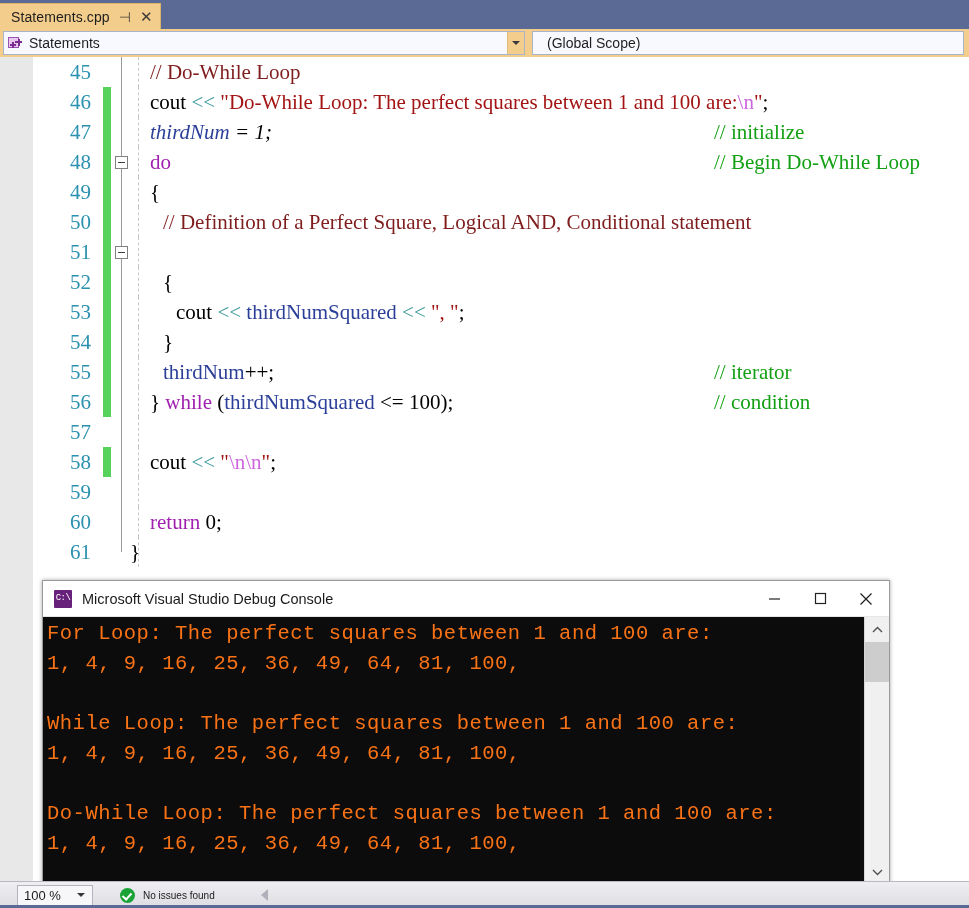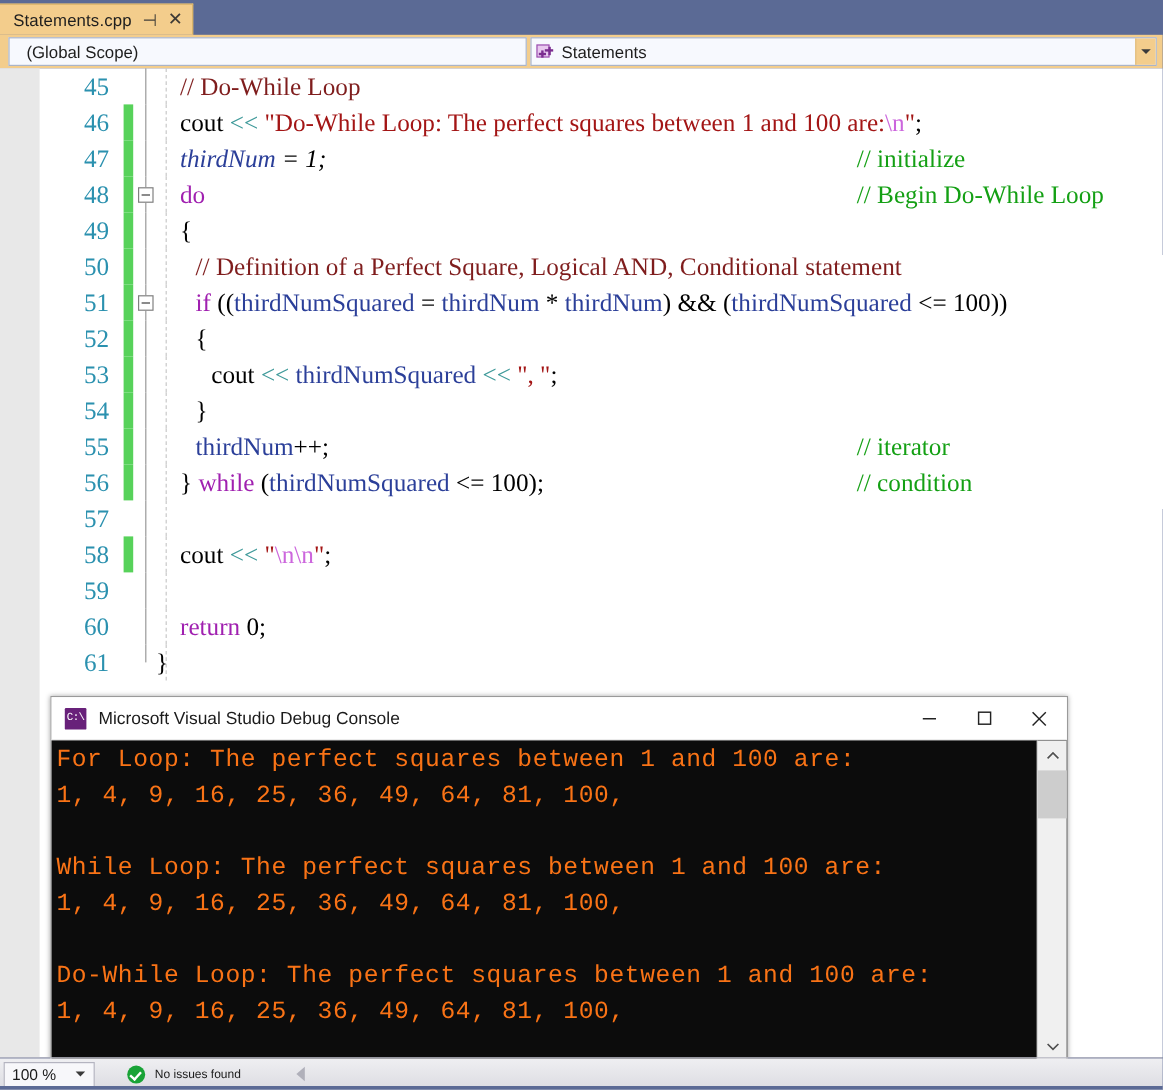--- a/index.html
+++ b/index.html
@@ -173,21 +173,21 @@
   }
 
   
   .statusbar {
     position: absolute; left: 0; bottom: 0; width: 969px; height: 27px;
     background: linear-gradient(#efeff2, #dcdce2);
     border-top: 1px solid #b9b9c4;
     display: flex; align-items: center;
   }
   .zoom-combo {
-    width: 76px; height: 21px; margin-left: 3px; background: #f7f7fa;
+    width: 76px; height: 21px; margin-left: 17px; background: #f7f7fa;
     border: 1px solid #b4b4c0; display: flex; align-items: center;
     padding-left: 6px; cursor: pointer;
   }
   .zoom-val { font-size: 13px; color: #1b1b1b; flex: 1 1 auto; }
   .zoom-arrow { width: 0; height: 0; border-left: 4px solid transparent;
     border-right: 4px solid transparent; border-top: 4px solid #3a3a3a;
     margin-right: 7px; }
   .issues { display: flex; align-items: center; margin-left: 27px; gap: 8px; }
   .ok-icon {
     width: 15px; height: 15px; border-radius: 50%; background: #19a337;
@@ -215,36 +215,36 @@
 
   <div class="tabstrip">
     <div class="tab-active">
       <span class="tab-label">Statements.cpp</span>
       <span class="tab-pin">⊣</span>
       <span class="tab-close">✕</span>
     </div>
   </div>
 
   <div class="navbar">
-    <div class="nav-combo right">
-      <span class="combo-text">(Global Scope)</span>
-    </div>
     <div class="nav-combo left">
       <span class="combo-icon">
         <span class="sq"></span>
           <span class="pl3"></span>
           <span class="pl4"></span>
         <span class="pl1"></span>
           <span class="pl2"></span>
       </span>
       <span class="combo-text">Statements</span>
       <span class="combo-arrow">
           <i></i>
         </span>
     </div>
+    <div class="nav-combo right">
+      <span class="combo-text">(Global Scope)</span>
+    </div>
   </div>
 
   <div class="editor">
     <div class="ed-leftmargin"></div>
     <div class="code-rows" id="code-rows">
         <div class="row">
           <span class="ln">45</span>
           <span class="glyphline"></span>
           <span class="guide"></span>
           <span class="code" style="left: 150px;"><span class="cmt">// Do-While Loop</span></span>
@@ -286,21 +286,20 @@
           <span class="glyphline"></span>
           <span class="guide"></span>
           <span class="code" style="left: 163px;"><span class="cmt">// Definition of a Perfect Square, Logical AND, Conditional statement</span></span>
         </div>
         <div class="row">
           <span class="ln">51</span>
           <span class="changebar"></span>
           <span class="glyphline"></span>
           <span class="collapse"></span>
           <span class="guide"></span>
-          <span class="code" style="left: 163px;"><span class="kw">if</span><span class="blk"> ((</span><span class="id">thirdNumSquared</span><span class="blk"> = </span><span class="id">thirdNum</span><span class="blk"> * </span><span class="id">thirdNum</span><span class="blk">) &amp;&amp; (</span><span class="id">thirdNumSquared</span><span class="blk"> &lt;= 100))</span></span>
         </div>
         <div class="row">
           <span class="ln">52</span>
           <span class="changebar"></span>
           <span class="glyphline"></span>
           <span class="guide"></span>
           <span class="code" style="left: 163px;"><span class="blk">{</span></span>
         </div>
         <div class="row">
           <span class="ln">53</span>

